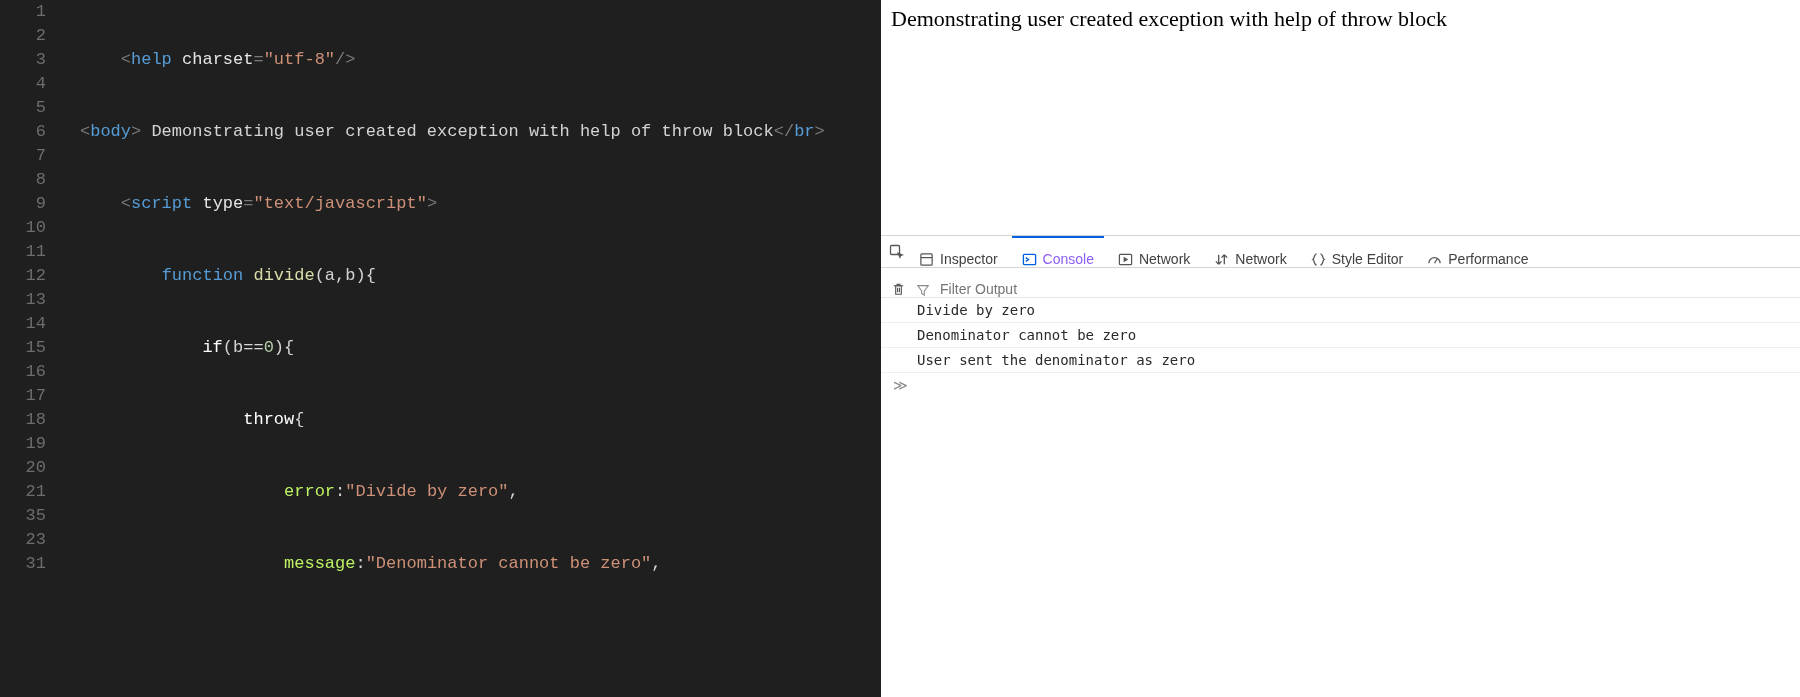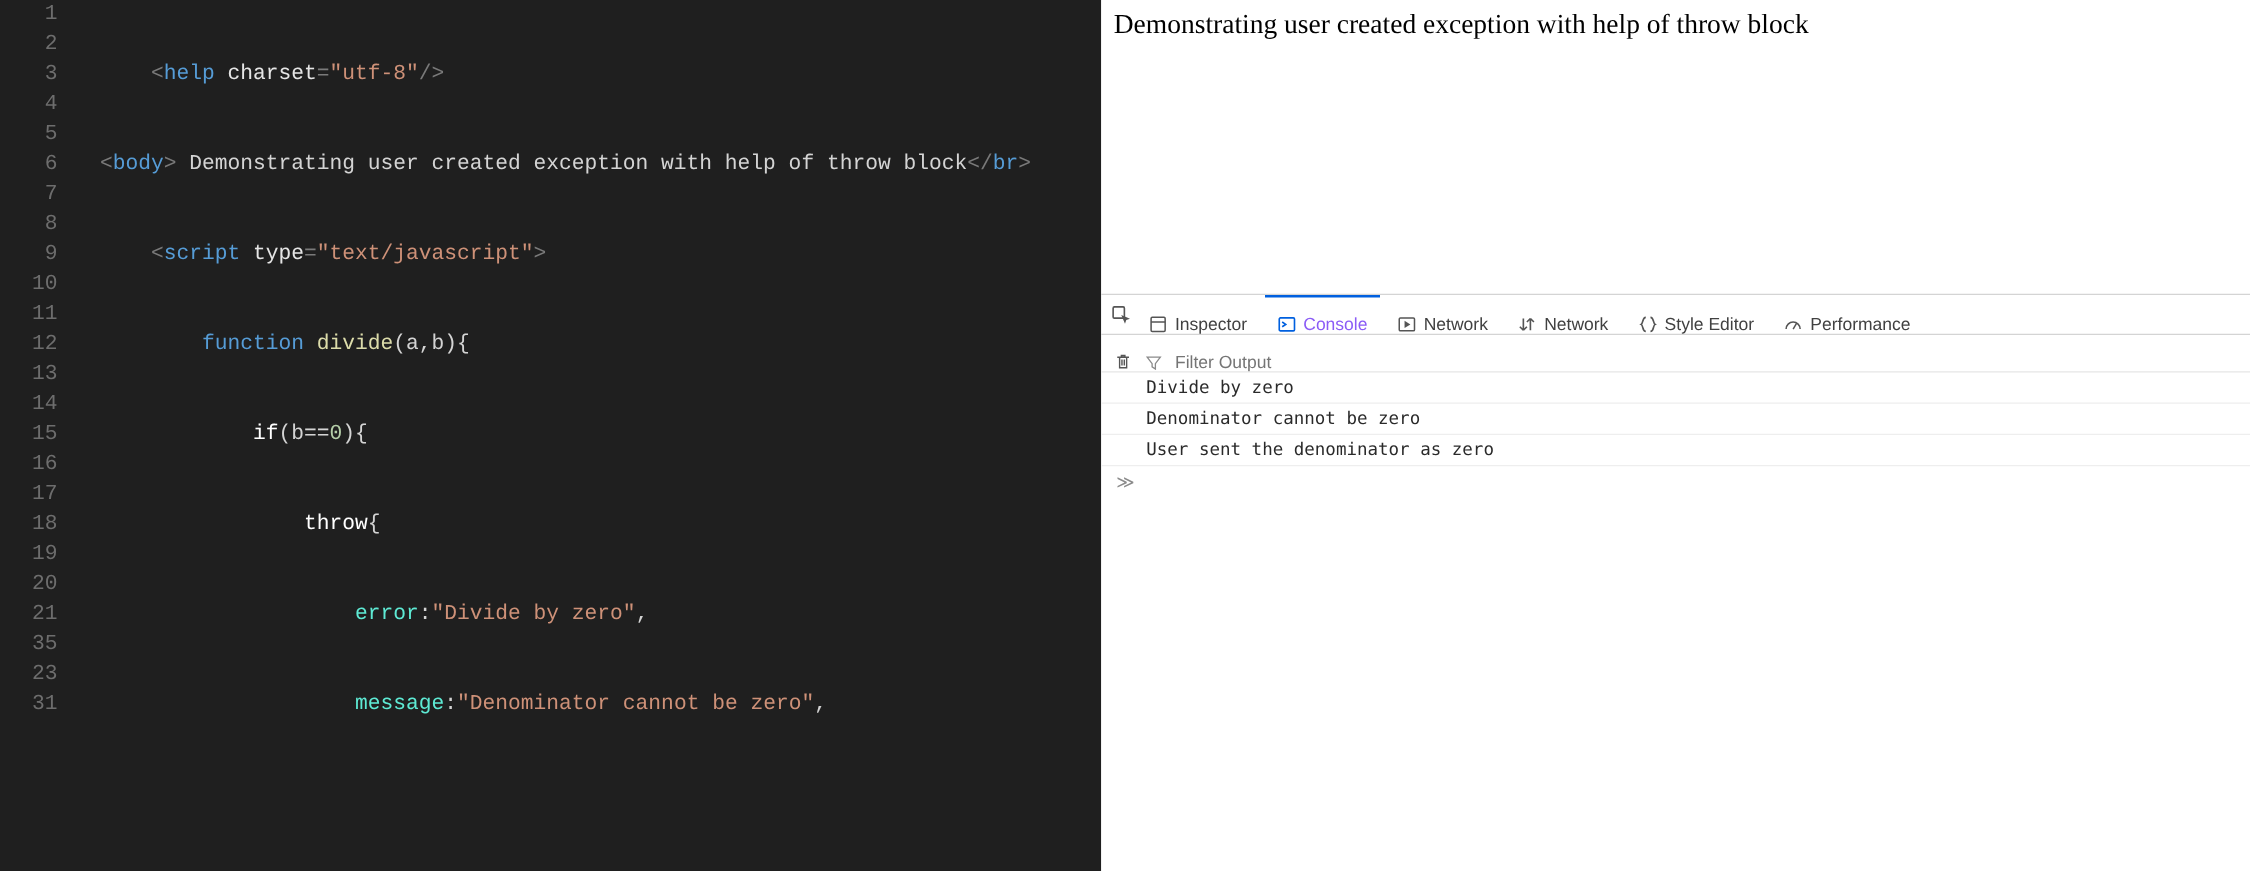--- a/index.html
+++ b/index.html
@@ -36,21 +36,21 @@
   }
   .code-line { height: 24px; padding-left: 18px; }
   
   .t-tag    { color: #569cd6; }     
   .t-punc   { color: #7a7a7a; }     
   .t-attr   { color: #e5e5e5; }     
   .t-str    { color: #ce9178; }     
   .t-kw     { color: #ffffff; }     
   .t-kw2    { color: #569cd6; }     
   .t-fn     { color: #dcdcaa; }     
-  .t-var    { color: #5eead4; }     
+  .t-var    { color: #bef264; }     
   .t-num    { color: #b5cea8; }
   .t-plain  { color: #d4d4d4; }
 
   
   .right {
     flex: 1;
     display: flex;
     flex-direction: column;
     background: #fff;
   }

